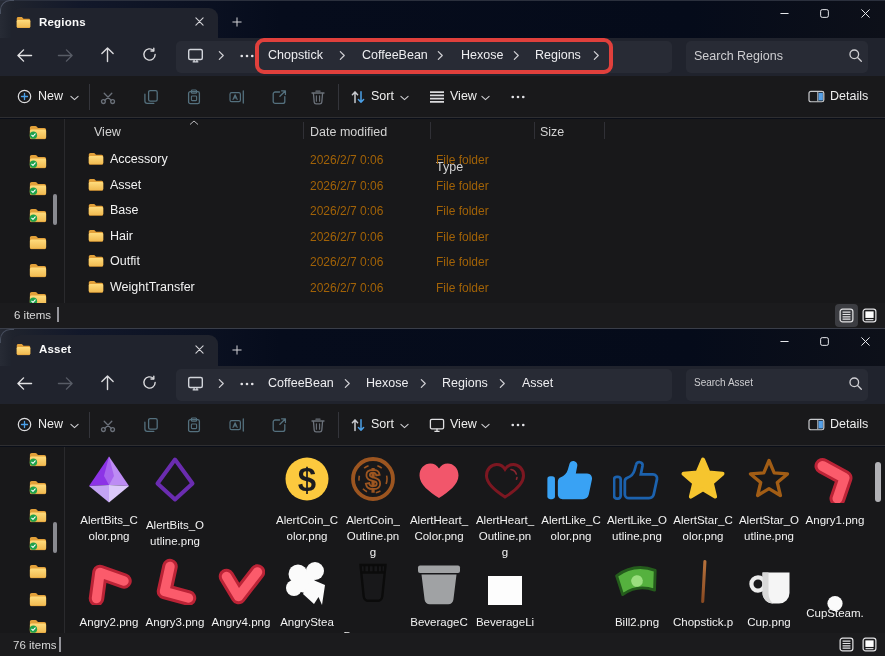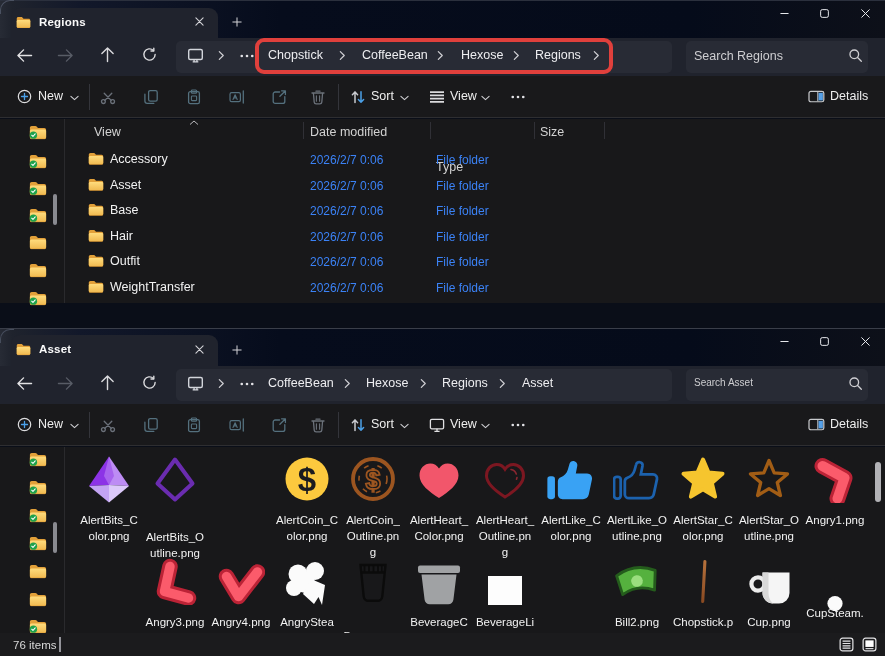--- a/index.html
+++ b/index.html
@@ -18,21 +18,21 @@
 .toolbar { position:absolute; left:0; width:885px; height:42px; background:#19191b; border-bottom:1px solid #2e2e31; }
 .tbtext { color:#eeeeee; font-size:12.5px; }
 .tsep { position:absolute; width:1px; top:8px; height:26px; background:#34353b; }
 .content { position:absolute; left:0; width:885px; background:#18181a; }
 .vsep { position:absolute; left:64px; top:0; width:1px; height:100%; background:#2a2a2d; }
 .status { position:absolute; left:0; width:885px; height:25px; background:#1b1b1d; }
 .stxt { position:absolute; left:14px; top:6px; font-size:11.5px; color:#d8d8d8; }
 .sdiv { position:absolute; width:1.5px; top:4px; height:15px; background:#94949a; }
 .hdr { color:#d2d2d2; font-size:12.5px; }
 .rowname { color:#f2f2f2; font-size:12.5px; }
-.rowmeta { color:#3b82f6; font-size:12px; }
+.rowmeta { color:#a16207; font-size:12px; }
 .gitem { position:absolute; width:66px; text-align:center; }
 .glabel { font-size:11.5px; line-height:16px; color:#f2f2f2; }
 svg { display:block; }
 .iabs { position:absolute; }
 </style>
 </head>
 <body>
 <svg width="0" height="0" style="position:absolute">
 <defs>
 <linearGradient id="fg" x1="0" y1="0" x2="0" y2="1">
@@ -360,20 +360,31 @@
     <div class="abs rowmeta" style="left:436px; top:136px;">File folder</div>
     <div class="abs" style="left:88px; top:161px;">
         <svg width="16" height="13">
           <use href="#fo" width="16" height="13"></use>
         </svg>
       </div>
     <div class="abs rowname" style="left:110px; top:161px;">WeightTransfer</div>
     <div class="abs rowmeta" style="left:310px; top:162px;">2026/2/7 0:06</div>
     <div class="abs rowmeta" style="left:436px; top:162px;">File folder</div>
   </div>
+  <div class="status" style="top:303px;">
+    <div class="stxt">6 items</div>
+    <div class="sdiv" style="left:57px;"></div>
+    <div class="abs" style="left:835px; top:1px; width:23px; height:23px; background:#3c3d42; border-radius:4px;"></div>
+    <svg class="iabs" style="left:839px; top:5px;" width="15" height="15">
+        <use href="#stli" width="15" height="15"></use>
+      </svg>
+    <svg class="iabs" style="left:862px; top:5px;" width="15" height="15">
+        <use href="#stsq" width="15" height="15"></use>
+      </svg>
+  </div>
 </div>
 
 <div class="win" id="w2">
   <div class="abs" style="left:0; top:0; width:14px; height:14px; border-left:1.5px solid #464d5c; border-top:1.5px solid #464d5c; border-top-left-radius:10px; z-index:5;"></div>
   <div class="tabstrip" style="top:0;">
     <div class="tab" style="top:6px;">
       <svg class="iabs" style="left:5px; top:8px;" width="15" height="12.5">
           <use href="#fo" width="15" height="12.5"></use>
         </svg>
       <div class="tabtitle">Asset</div>
@@ -519,21 +530,21 @@
         <polygon points="4,31 24,47.5 24,30" fill="#c3a4f3"></polygon>
         <polygon points="44,31 24,47.5 24,30" fill="#dcc9fa"></polygon>
         <polygon points="24,1.5 19,21 24,30 29,21" fill="#a863ee"></polygon>
       </svg>
       <div class="glabel" style="margin-top:9px;">AlertBits_C<br>olor.png</div>
     </div>
     <div class="gitem" style="left:142px; top:8px;">
       <svg width="48" height="48" style="margin:0 auto">
         <polygon points="24,4.5 41.5,28.5 24,44.5 6.5,28.5" fill="none" stroke="#6a2cb0" stroke-width="4" stroke-linejoin="round"></polygon>
       </svg>
-      <div class="glabel" style="margin-top:26px;text-align:center;">AlertBits_O<br>utline.png</div>
+      <div class="glabel" style="margin-top:14px;text-align:center;">AlertBits_O<br>utline.png</div>
     </div>
     <div class="gitem" style="left:274px; top:8px;">
       <svg width="48" height="48" style="margin:0 auto">
         <circle cx="24" cy="24" r="21.5" fill="#fcc93e"></circle>
         <text x="24" y="36" text-anchor="middle" font-size="33" font-weight="bold" fill="#1b1b1f" font-family="Liberation Sans, sans-serif">$</text>
       </svg>
       <div class="glabel" style="margin-top:9px;">AlertCoin_C<br>olor.png</div>
     </div>
     <div class="gitem" style="left:340px; top:8px;">
       <svg width="48" height="48" style="margin:0 auto">
@@ -587,20 +598,27 @@
       <div class="glabel" style="margin-top:9px;">AlertStar_O<br>utline.png</div>
     </div>
     <div class="gitem" style="left:802px; top:8px;">
       <svg width="48" height="48" style="margin:0 auto">
         <path d="M11.5 11 L33.5 23 L26.5 43.5" fill="none" stroke="#bb2336" stroke-width="16" stroke-linecap="round" stroke-linejoin="round"></path>
         <path d="M11.5 11 L33.5 23 L26.5 43.5" fill="none" stroke="#fb5b6b" stroke-width="10" stroke-linecap="round" stroke-linejoin="round"></path>
       </svg>
       <div class="glabel" style="margin-top:9px;">Angry1.png</div>
     </div>
 
+    <div class="gitem" style="left:76px; top:110px;">
+      <svg width="48" height="48" style="margin:0 auto">
+        <path d="M39 24 L15 15.5 L11.5 41.5" fill="none" stroke="#bb2336" stroke-width="15.5" stroke-linecap="round" stroke-linejoin="round"></path>
+        <path d="M39 24 L15 15.5 L11.5 41.5" fill="none" stroke="#fb5b6b" stroke-width="9.5" stroke-linecap="round" stroke-linejoin="round"></path>
+      </svg>
+      <div class="glabel" style="margin-top:9px; white-space:nowrap;">Angry2.png</div>
+    </div>
     <div class="gitem" style="left:142px; top:110px;">
       <svg width="48" height="48" style="margin:0 auto">
         <path d="M19 9.5 L13.5 34.5 L37.5 41" fill="none" stroke="#bb2336" stroke-width="15.5" stroke-linecap="round" stroke-linejoin="round"></path>
         <path d="M19 9.5 L13.5 34.5 L37.5 41" fill="none" stroke="#fb5b6b" stroke-width="9.5" stroke-linecap="round" stroke-linejoin="round"></path>
       </svg>
       <div class="glabel" style="margin-top:9px; white-space:nowrap;">Angry3.png</div>
     </div>
     <div class="gitem" style="left:208px; top:110px;">
       <svg width="48" height="48" style="margin:0 auto">
         <path d="M9.5 19.5 L21.5 39.5 L40.5 15" fill="none" stroke="#bb2336" stroke-width="15.5" stroke-linecap="round" stroke-linejoin="round"></path>

